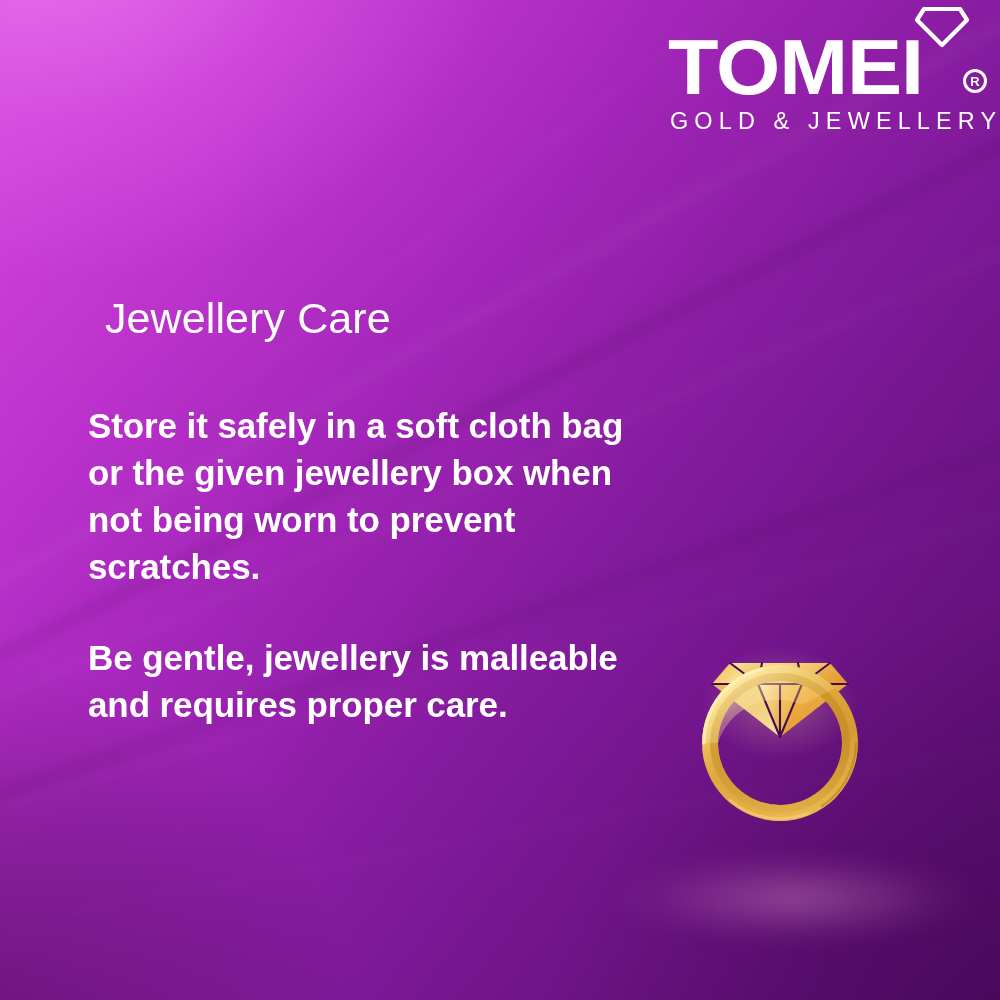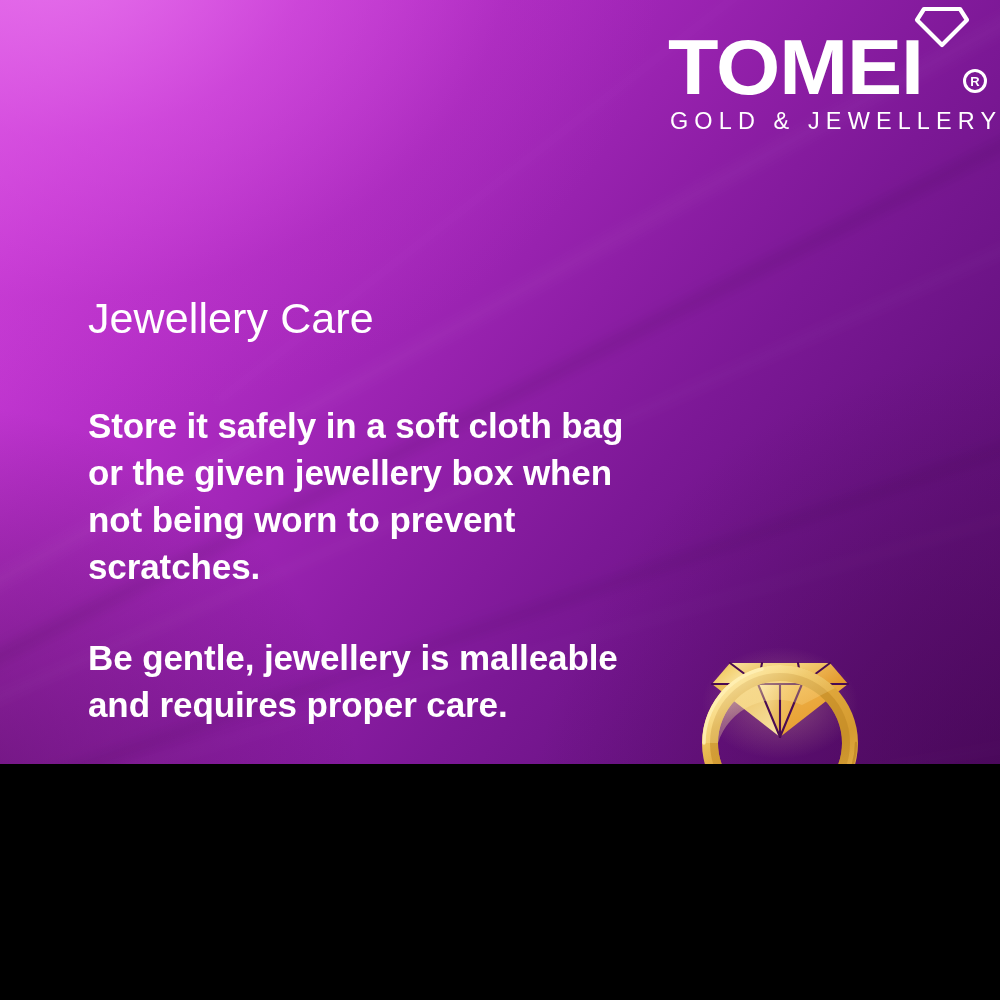--- a/index.html
+++ b/index.html
@@ -3,21 +3,21 @@
 <meta charset="utf-8">
 <style>
   html, body {
     margin: 0;
     padding: 0;
     background: #000;
   }
   #canvas {
     position: relative;
     width: 1000px;
-    height: 764px;
+    height: 1000px;
     overflow: hidden;
     font-family: "Liberation Sans", sans-serif;
     background: #8b5cf6;
   }
 
   
   .bg-base {
     position: absolute;
     inset: 0;
     background:
@@ -140,21 +140,21 @@
   }
 
   
   .content { position: absolute; left: 88px; top: 292px; width: 560px; }
   .heading {
     font-size: 43px;
     line-height: 52px;
     font-weight: 400;
     color: #FFFFFF;
     letter-spacing: 0.1px;
-    margin: 0 0 58px 0;
+    margin: 0 0 58px 17px;
   }
   .para {
     font-size: 35px;
     line-height: 47px;
     font-weight: 700;
     color: #FFFFFF;
     letter-spacing: -0.1px;
     margin: 0;
     max-width: 545px;
   }

